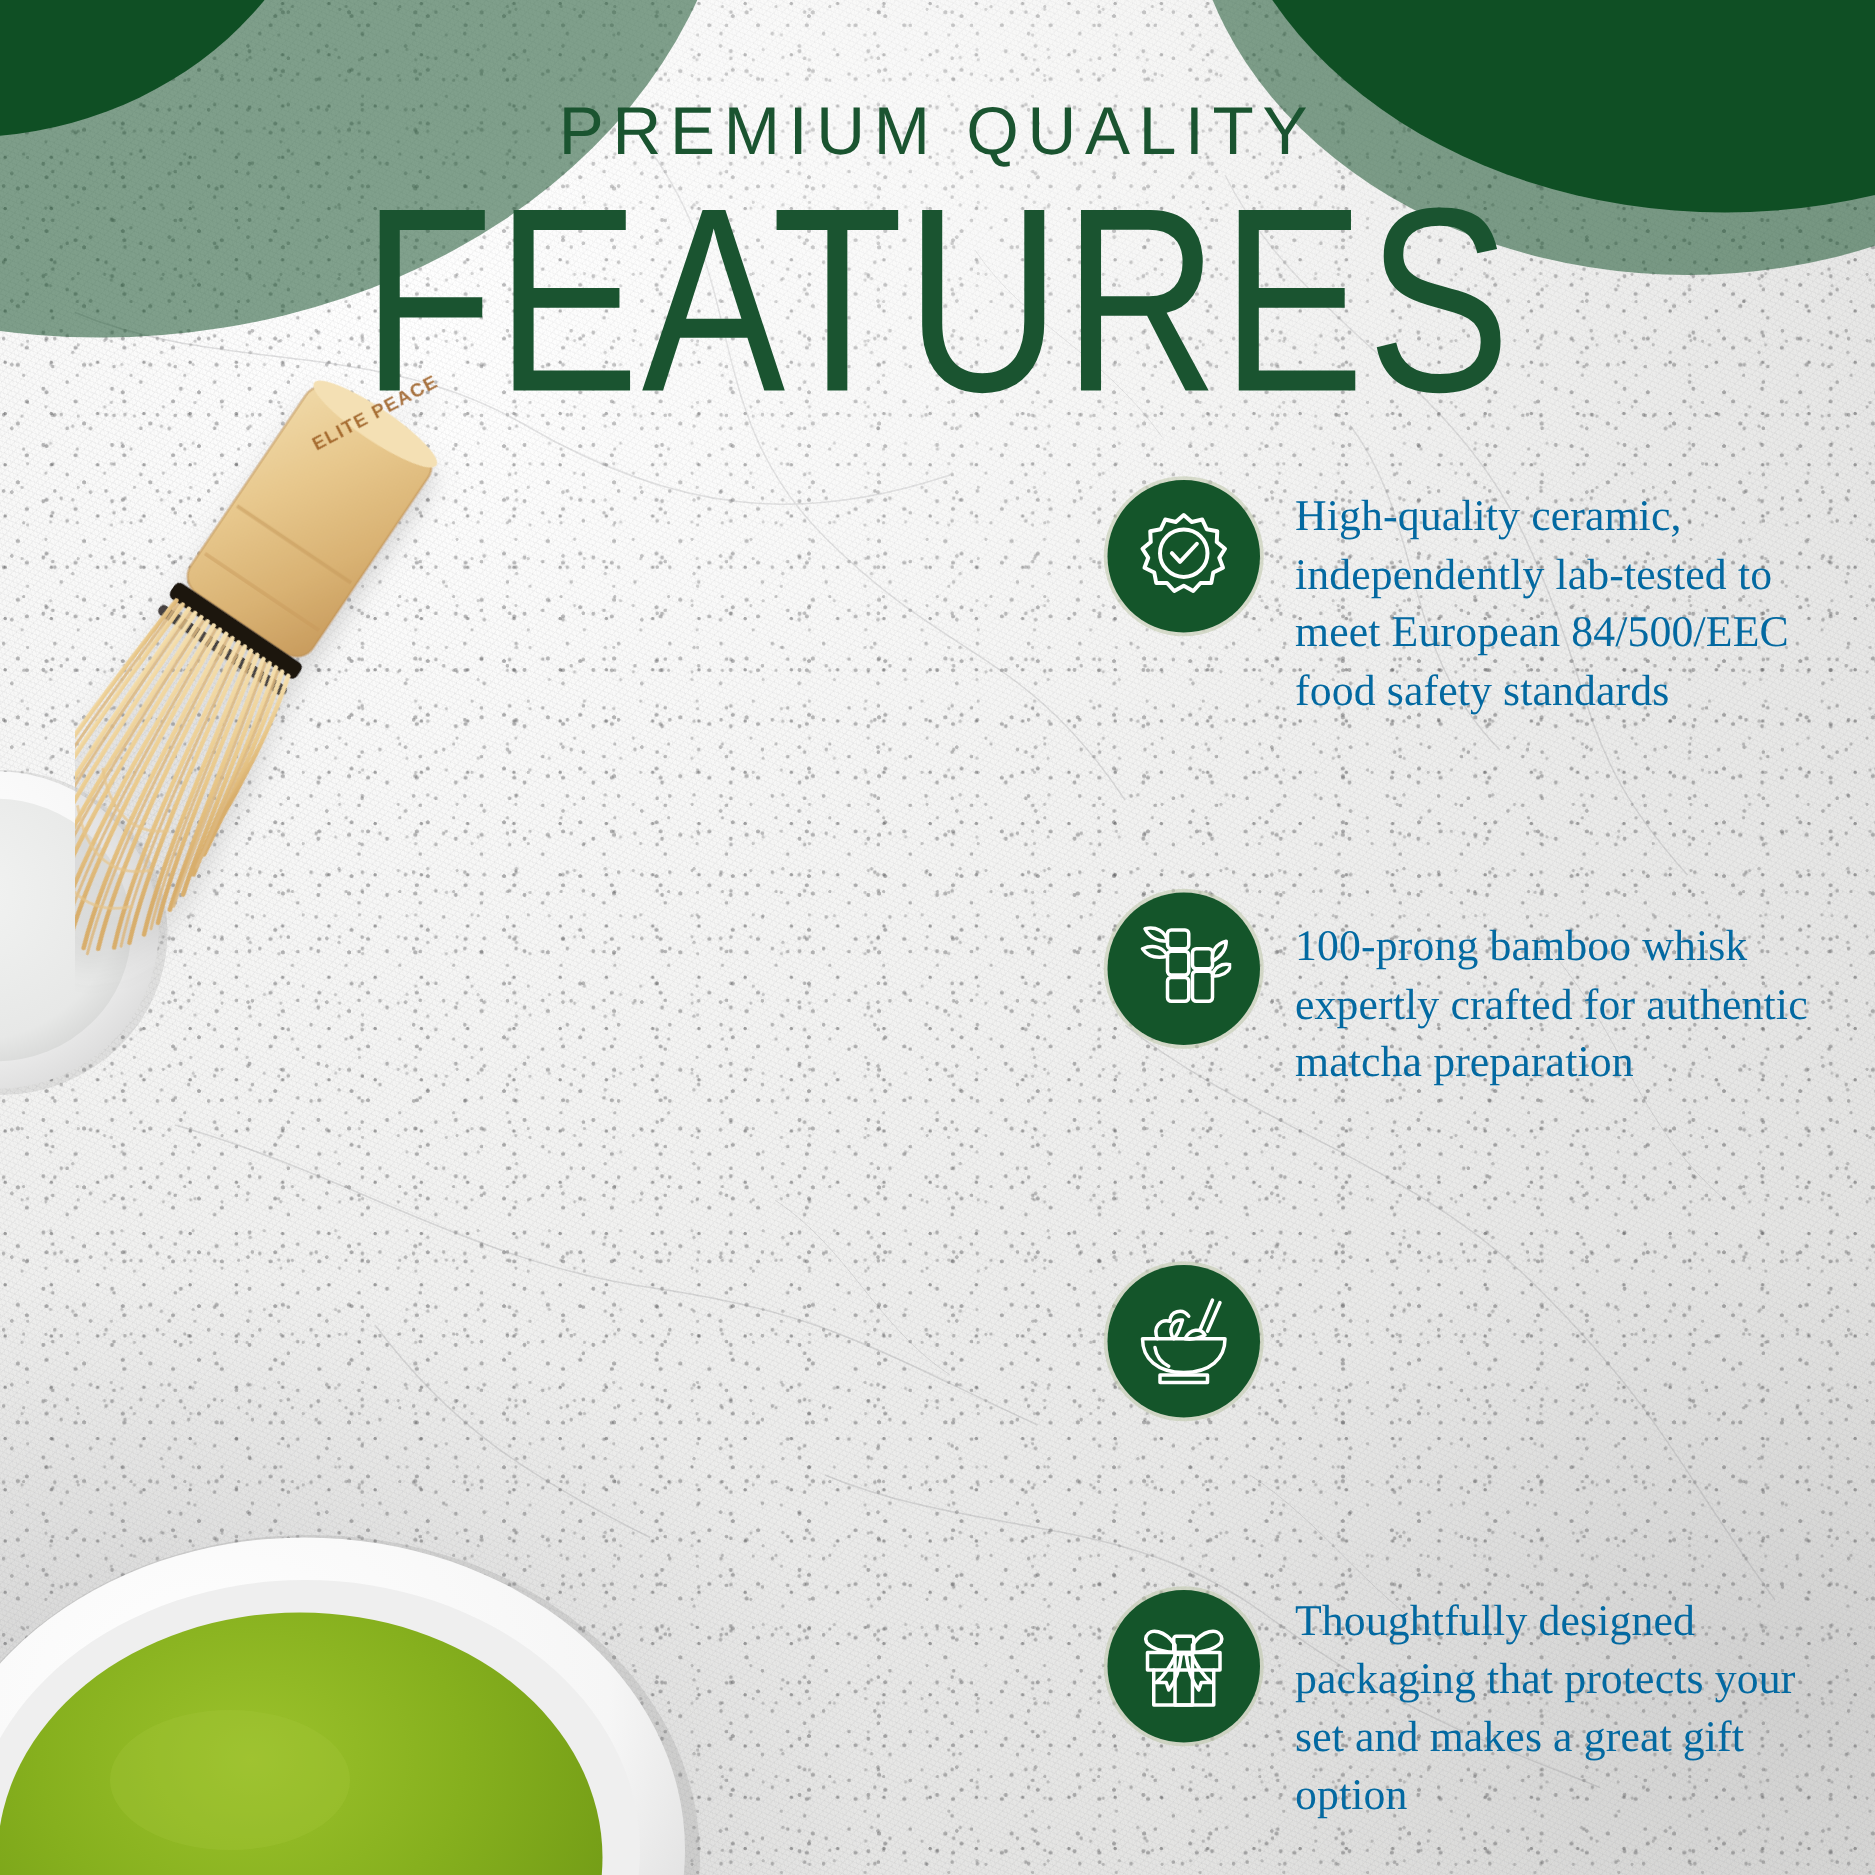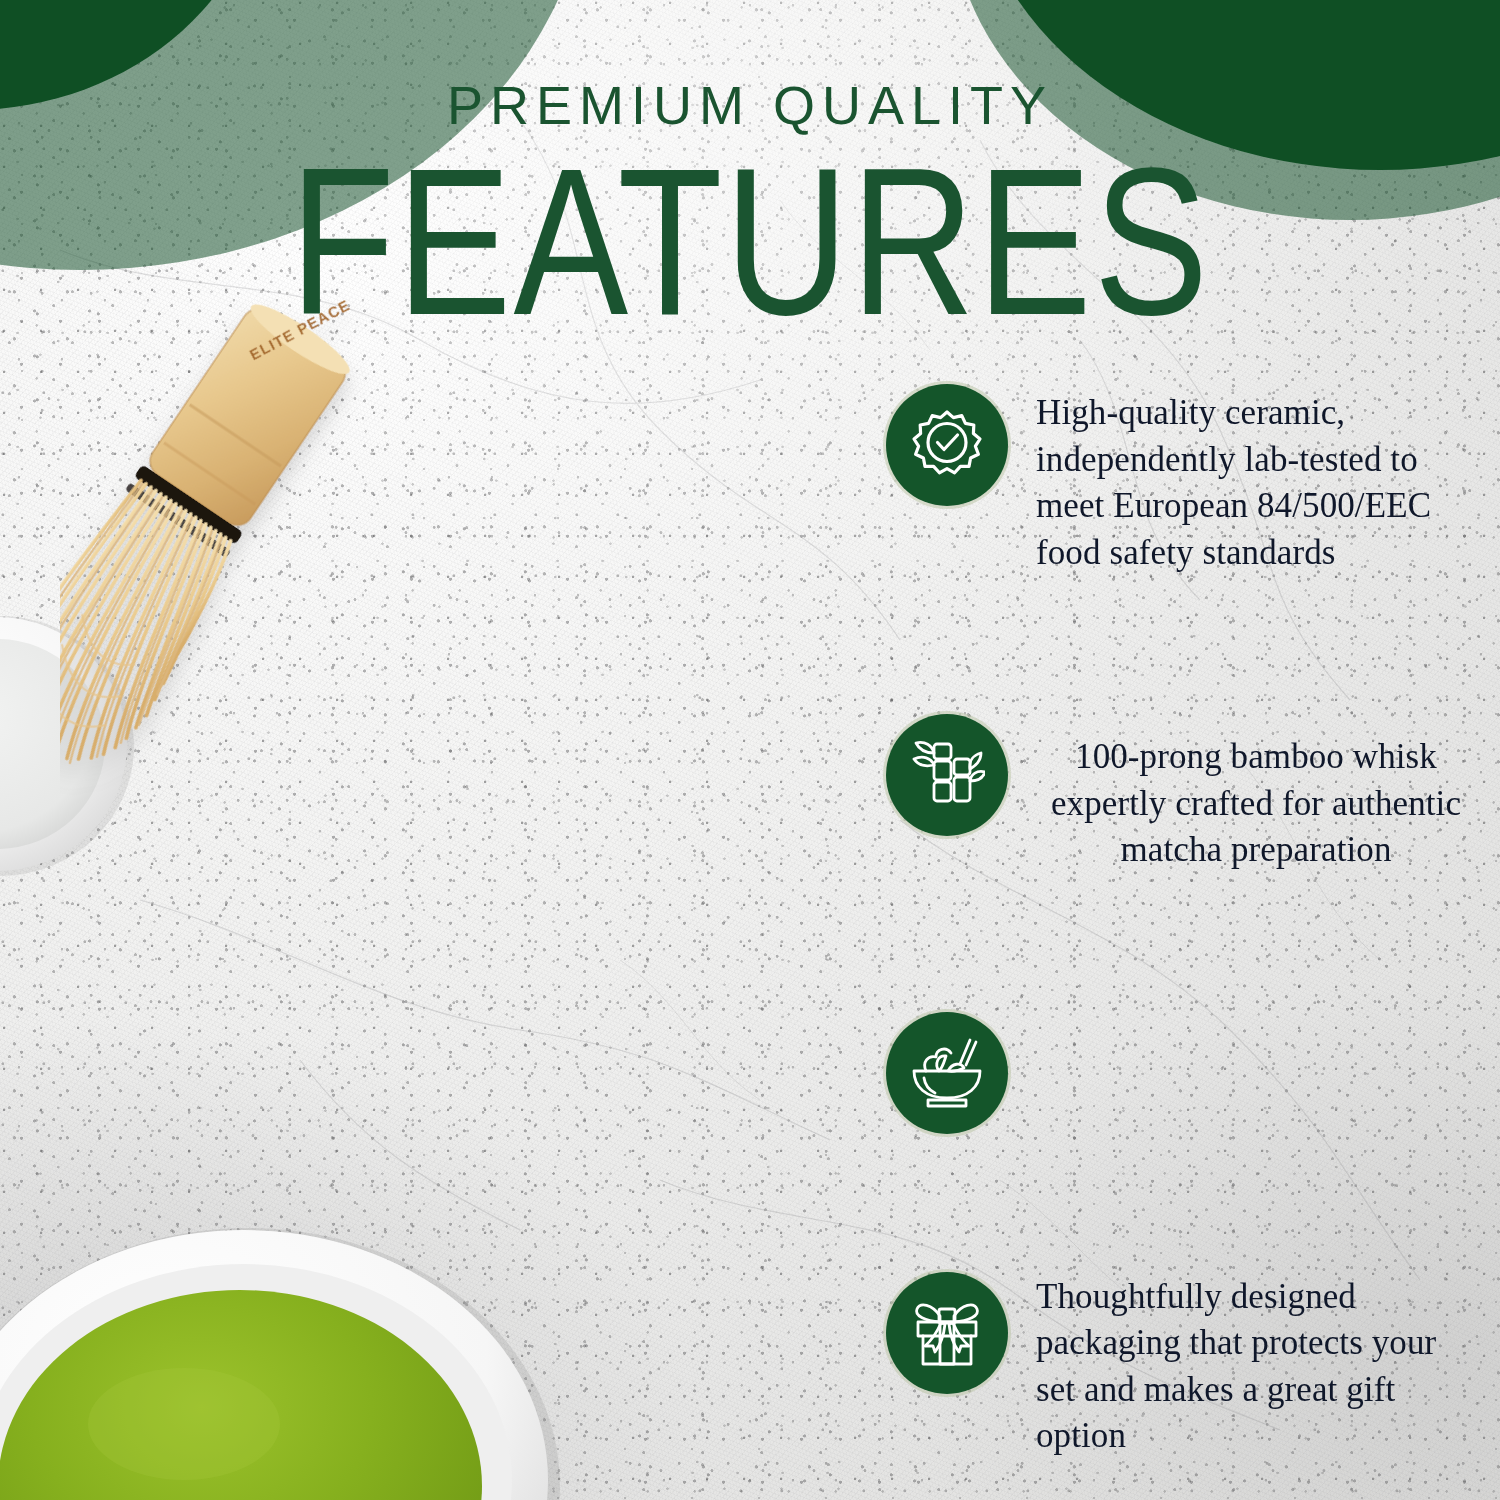--- a/index.html
+++ b/index.html
@@ -125,26 +125,26 @@
   .feature:last-child{margin-bottom:0;}
   .badge{
     flex:0 0 auto;width:122px;height:122px;border-radius:50%;
     background:#14552A;
     display:flex;align-items:center;justify-content:center;
     box-shadow:0 0 0 3px rgba(190,198,170,.55);
   }
   .badge svg{display:block;}
   .ftext{
     font-family:"Liberation Serif",serif;
-    font-size:35px;line-height:1.33;color:#0f172a;
+    font-size:35px;line-height:1.33;color:#0369a1;
     padding-top:6px;letter-spacing:.1px;
   }
   .f3 .ftext{padding-top:18px;}
   .f4 .ftext{padding-top:2px;}
-  .f2 .ftext{padding-top:20px;text-align:center;}
+  .f2 .ftext{padding-top:20px;}
 </style>
 </head>
 <body>
 
 <div id="page">
 
   <div class="bg-base"></div>
   <div class="bg-speckle"></div>
   <div class="bg-grain"></div>
 

